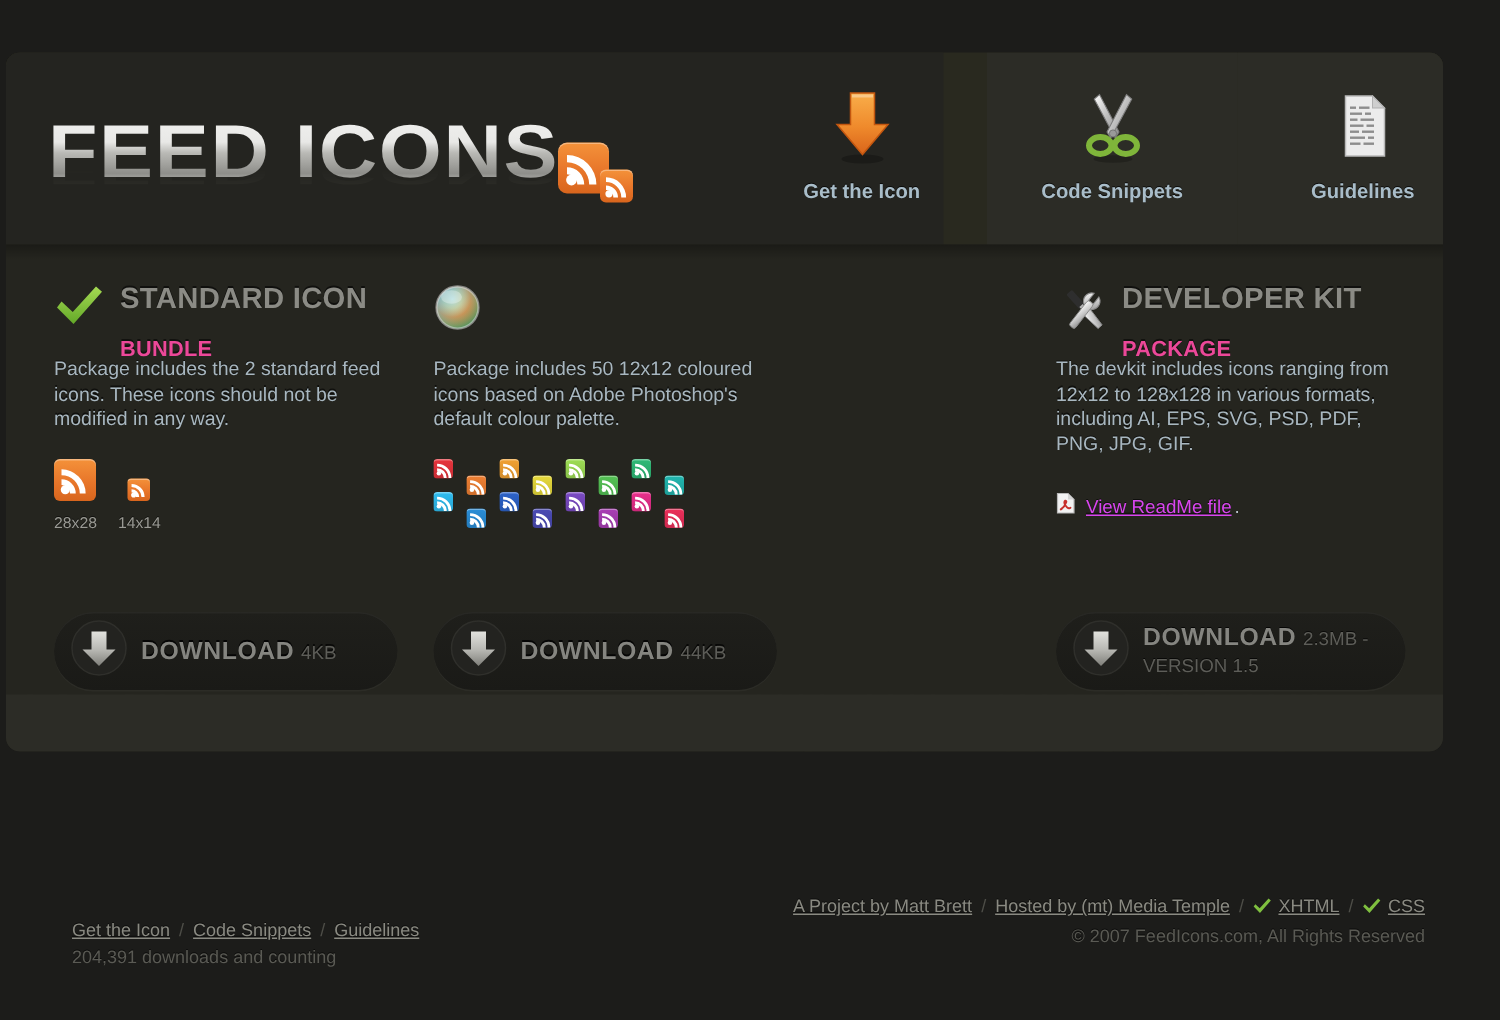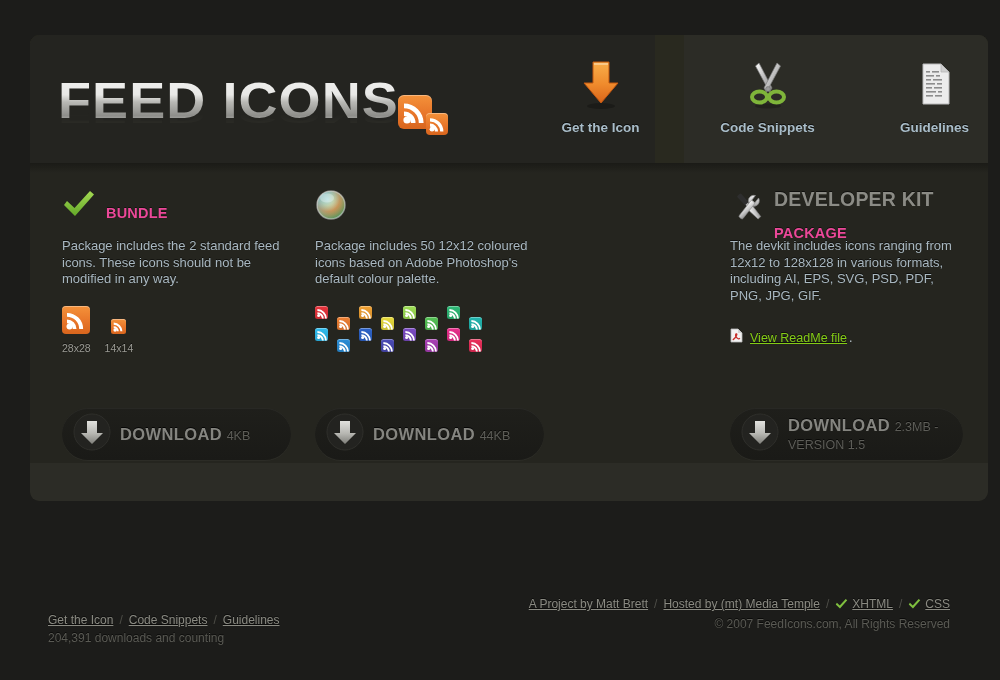--- a/index.html
+++ b/index.html
@@ -8,21 +8,21 @@
     width: 1000px; height: 680px;
     background: #1c1c1a;
     font-family: "Liberation Sans", sans-serif;
     overflow: hidden;
     position: relative;
   }
 
   
   #page {
     position: absolute;
-    left: 30px; top: 35px;
+    left: 4px; top: 35px;
     width: 958px; height: 466px;
     border-radius: 9px;
     background: #25251f;
     overflow: hidden;
   }
 
   
   .swirls { position: absolute; inset: 0; opacity: .55; pointer-events: none; }
 
   
@@ -147,21 +147,21 @@
   .std-cap {
     margin-top: 4px; font-size: 10.5px; color: #9a9a94;
     text-shadow: 0 -1px 0 rgba(0,0,0,.6);
   }
   .grid-icons { position: relative; width: 230px; height: 48px; }
   .grid-icons .rss { position: absolute; width: 13px; height: 13px; border-radius: 2.5px; }
 
   
   .readme { margin-top: 24px; display: flex; align-items: center; gap: 7px; }
   .readme a {
-    font-size: 12.5px; color: #84cc16; text-decoration: underline;
+    font-size: 12.5px; color: #d946ef; text-decoration: underline;
     text-shadow: 0 -1px 0 rgba(0,0,0,.6);
   }
   .readme .dot { font-size: 12.5px; color: #b9c5cc; margin-left: -5px; }
 
   
   .dl {
     position: absolute;
     width: 229px; height: 52px;
     border-radius: 26px;
     background: linear-gradient(180deg,#1f1f1b 0%,#1a1a17 100%);
@@ -358,20 +358,21 @@
               <defs>
                 <linearGradient id="gck" x1="0" y1="0" x2="0" y2="1">
                   <stop offset="0" stop-color="#a5da53"></stop>
                     <stop offset="100%" stop-color="#63a828"></stop>
                 </linearGradient>
               </defs>
               <path d="M2 16 L5 12 L12.5 19 L28 2 L32 5.5 L13 27z" fill="url(#gck)"></path>
             </svg>
           </div>
           <div class="head-text">
+            <div class="head-title">STANDARD ICON</div>
             <div class="head-sub">BUNDLE</div>
           </div>
         </div>
         <div class="body-text">Package includes the 2 standard feed icons. These icons should not be modified in any way.</div>
 
         <div class="preview">
           <div class="std-icons">
             <div class="std-item">
               <span class="rss" style="width:28px;height:28px;border-radius:4px;">
                 <svg viewBox="0 0 28 28">

